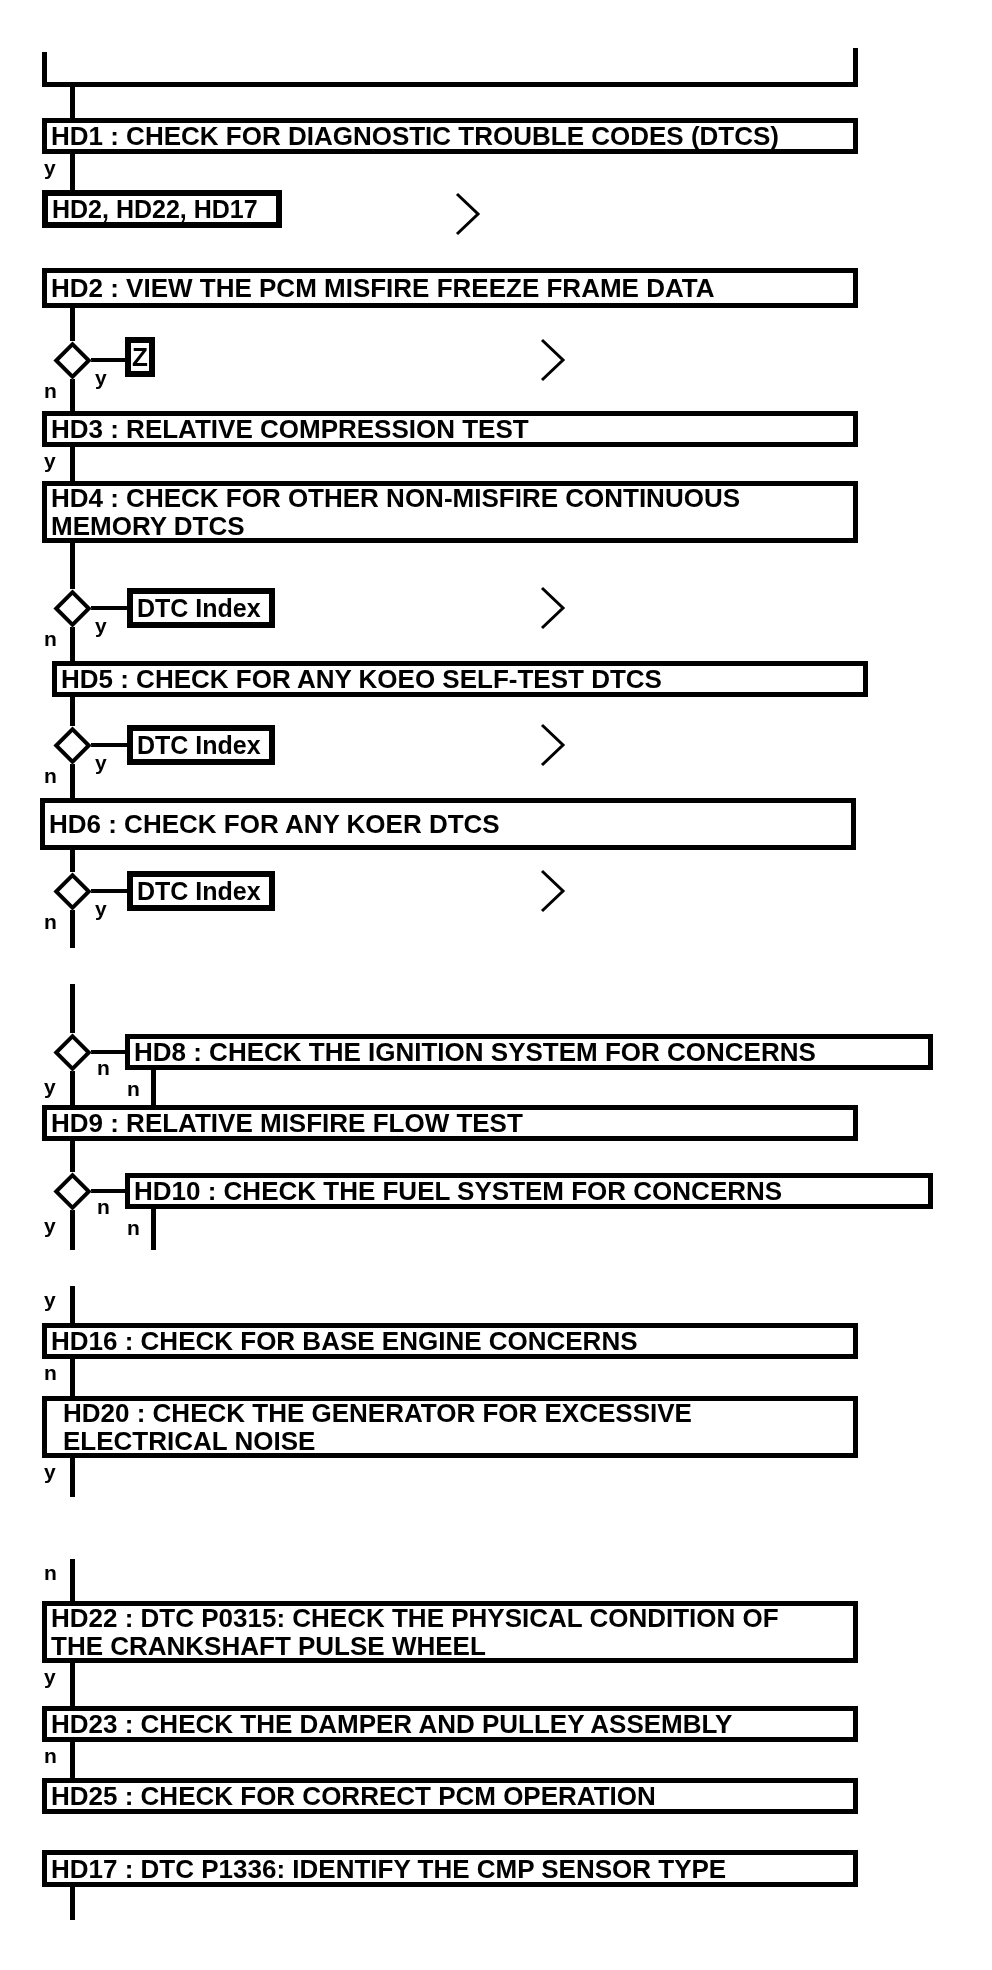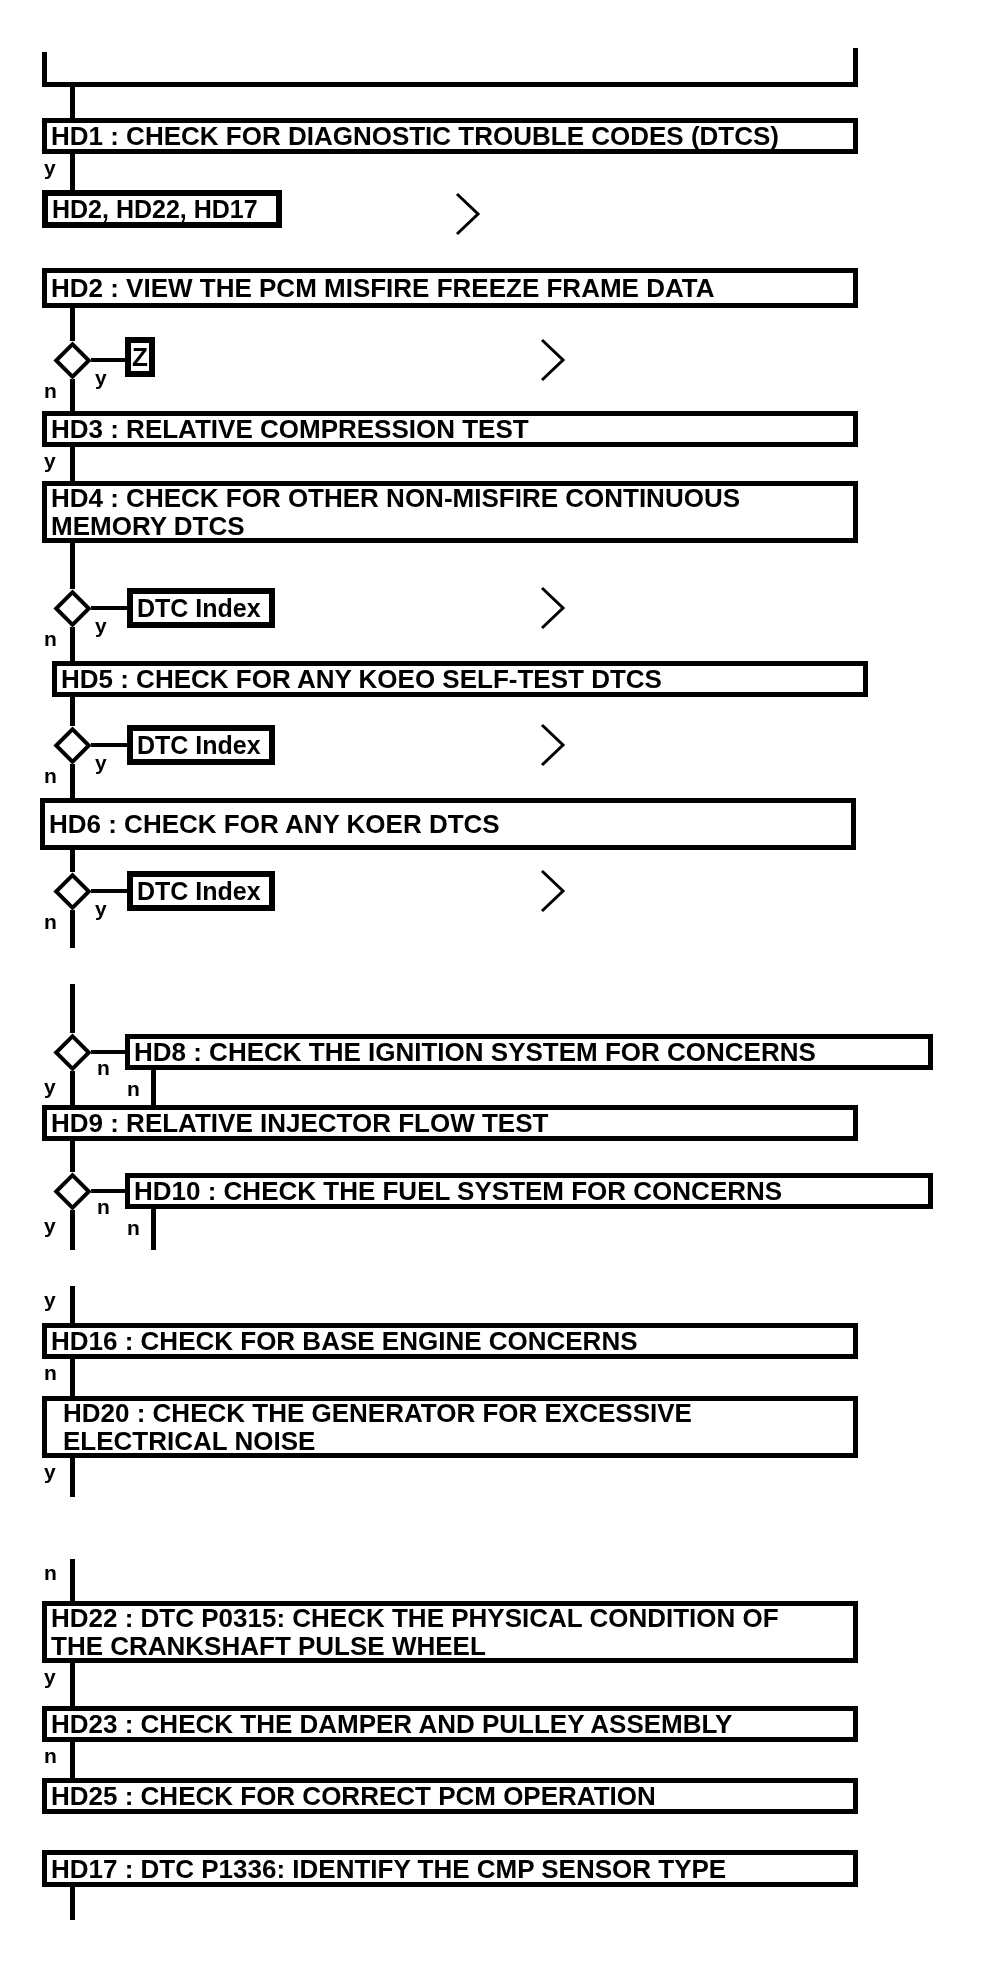--- a/index.html
+++ b/index.html
@@ -84,21 +84,21 @@
   <div class="box ref zref" style="left:125px; top:337px; width:30px; height:40px;">Z</div>
   <div class="box" style="left:42px; top:411px;  width:816px; height:36px;">HD3 : RELATIVE COMPRESSION TEST</div>
   <div class="box" style="left:42px; top:481px;  width:816px; height:62px;">HD4 : CHECK FOR OTHER NON-MISFIRE CONTINUOUS
 MEMORY DTCS</div>
   <div class="box ref" style="left:127px; top:588px; width:148px; height:40px;">DTC Index</div>
   <div class="box" style="left:52px; top:661px;  width:816px; height:36px;">HD5 : CHECK FOR ANY KOEO SELF-TEST DTCS</div>
   <div class="box ref" style="left:127px; top:725px; width:148px; height:40px;">DTC Index</div>
   <div class="box" style="left:40px; top:798px;  width:816px; height:52px;">HD6 : CHECK FOR ANY KOER DTCS</div>
   <div class="box ref" style="left:127px; top:871px; width:148px; height:40px;">DTC Index</div>
   <div class="box" style="left:125px; top:1034px; width:808px; height:36px;">HD8 : CHECK THE IGNITION SYSTEM FOR CONCERNS</div>
-  <div class="box" style="left:42px; top:1105px; width:816px; height:36px;">HD9 : RELATIVE INJECTOR FLOW TEST</div>
+  <div class="box" style="left:42px; top:1105px; width:816px; height:36px;">HD9 : RELATIVE MISFIRE FLOW TEST</div>
   <div class="box" style="left:125px; top:1173px; width:808px; height:36px;">HD10 : CHECK THE FUEL SYSTEM FOR CONCERNS</div>
   <div class="box" style="left:42px; top:1323px; width:816px; height:36px;">HD16 : CHECK FOR BASE ENGINE CONCERNS</div>
   <div class="box" style="left:42px; top:1396px; width:816px; height:62px;padding-left:16px;">HD20 : CHECK THE GENERATOR FOR EXCESSIVE
 ELECTRICAL NOISE</div>
   <div class="box" style="left:42px; top:1601px; width:816px; height:62px;">HD22 : DTC P0315: CHECK THE PHYSICAL CONDITION OF
 THE CRANKSHAFT PULSE WHEEL</div>
   <div class="box" style="left:42px; top:1706px; width:816px; height:36px;">HD23 : CHECK THE DAMPER AND PULLEY ASSEMBLY</div>
   <div class="box" style="left:42px; top:1778px; width:816px; height:36px;">HD25 : CHECK FOR CORRECT PCM OPERATION</div>
   <div class="box" style="left:42px; top:1850px; width:816px; height:37px;">HD17 : DTC P1336: IDENTIFY THE CMP SENSOR TYPE</div>
 

